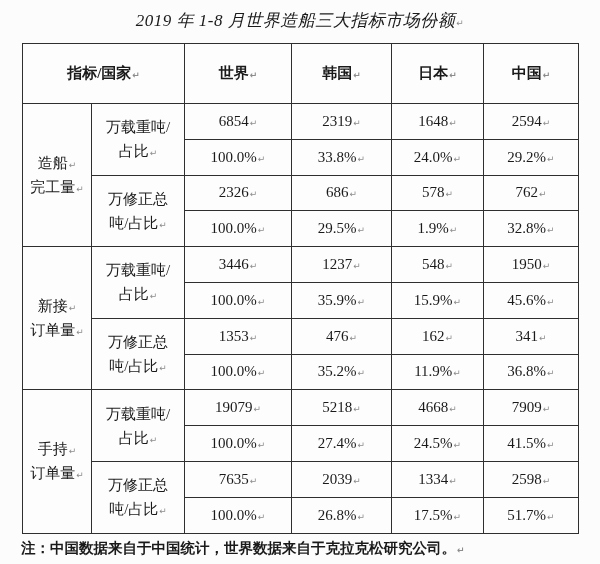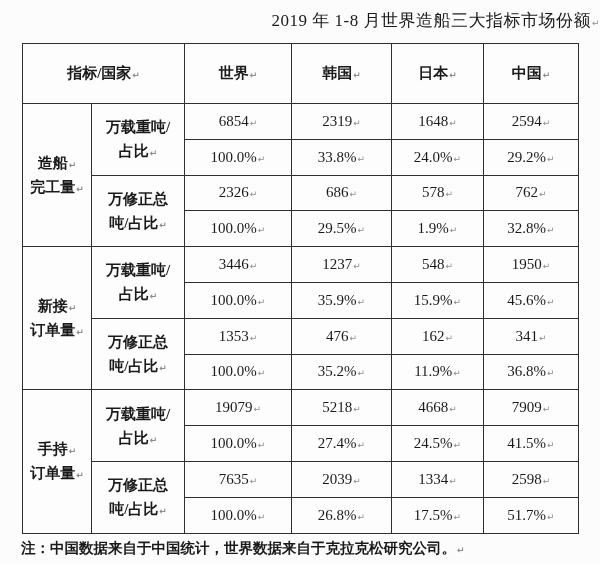--- a/index.html
+++ b/index.html
@@ -7,36 +7,37 @@
   body {
     width: 600px; height: 564px;
     background: #fcfcfc;
     color: #1a1a1a;
     font-family: "Liberation Serif", "DejaVu Serif", serif;
     position: relative;
     overflow: hidden;
   }
   .title {
     position: absolute; top: 9px; left: 0; width: 600px;
-    text-align: right; font-size: 17px; letter-spacing: 0.5px;
+    text-align: center; font-size: 17px; letter-spacing: 0.5px;
     white-space: nowrap;
+    font-style: italic;
   }
   table.main {
     position: absolute; top: 43px; left: 22px; width: 556px;
     border-collapse: collapse; table-layout: fixed;
   }
   table.main td {
     border: 1.5px solid #2f2f2f;
     text-align: center; vertical-align: middle;
     font-size: 15px; padding: 0; line-height: 1.4;
     background: #fdfdfd;
   }
   tr.hrow td { height: 60px; font-weight: bold; font-size: 15px; }
   tr.drow td { height: 35.8px; }
-  td.glabel, td.slabel { font-weight: bold; }
+  td.glabel, td.slabel { font-weight: normal; }
   .gl-line, .sl-line { line-height: 1.6; white-space: nowrap; }
   .pmark {
     font-family: "DejaVu Sans", sans-serif;
     font-size: 9px; color: #8c8c8c;
     margin-left: 1px; vertical-align: 0px;
   }
   .note {
     position: absolute; top: 539px; left: 21px;
     font-size: 14.5px; white-space: nowrap; font-weight: bold;
   }

